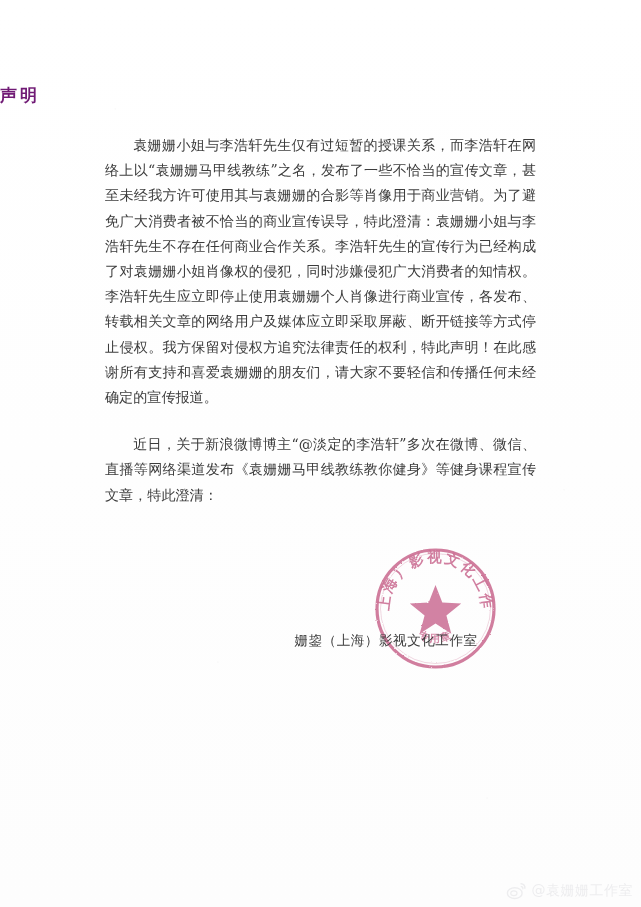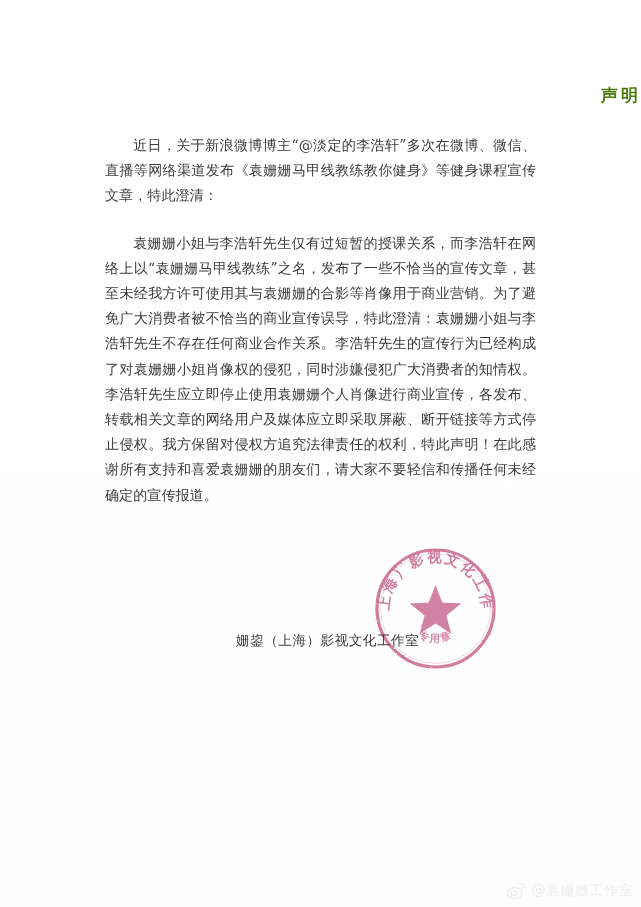--- a/index.html
+++ b/index.html
@@ -36,25 +36,25 @@
     top: 0;
     width: 641px;
     height: 907px;
   }
 
   .doc-title {
     position: absolute;
     top: 84px;
     left: 0;
     width: 641px;
-    text-align: right;
+    text-align: left;
     font-size: 17px;
     font-weight: bold;
     letter-spacing: 3px;
-    color: #4d7c0f;
+    color: #701a75;
   }
 
   .text-column {
     position: absolute;
     left: 105px;
     top: 133px;
     width: 431px;
   }
 
   .para {
@@ -72,21 +72,21 @@
   .para-tip {
     margin-top: 26px;
   }
 
   
   .sign-block {
     position: absolute;
     right: 105px;
     top: 628px;
     width: 300px;
-    text-align: left;
+    text-align: center;
     font-size: 13.6px;
     line-height: 24px;
     color: #3c3c3c;
     z-index: 3;
   }
   .sign-org {
     letter-spacing: 0.5px;
     white-space: nowrap;
   }
   .sign-date {
@@ -134,23 +134,23 @@
 </head>
 <body>
 
 <div class="page-sheet"></div>
 
 <div class="doc-body">
 
   <div class="doc-title">声明</div>
 
   <div class="text-column">
+    <p class="para">袁姗姗小姐与李浩轩先生仅有过短暂的授课关系，而李浩轩在网络上以“袁姗姗马甲线教练”之名，发布了一些不恰当的宣传文章，甚至未经我方许可使用其与袁姗姗的合影等肖像用于商业营销。为了避免广大消费者被不恰当的商业宣传误导，特此澄清：袁姗姗小姐与李浩轩先生不存在任何商业合作关系。李浩轩先生的宣传行为已经构成了对袁姗姗小姐肖像权的侵犯，同时涉嫌侵犯广大消费者的知情权。李浩轩先生应立即停止使用袁姗姗个人肖像进行商业宣传，各发布、转载相关文章的网络用户及媒体应立即采取屏蔽、断开链接等方式停止侵权。我方保留对侵权方追究法律责任的权利，特此声明！在此感谢所有支持和喜爱袁姗姗的朋友们，请大家不要轻信和传播任何未经确定的宣传报道。</p>
+
     <p class="para">近日，关于新浪微博博主“@淡定的李浩轩”多次在微博、微信、直播等网络渠道发布《袁姗姗马甲线教练教你健身》等健身课程宣传文章，特此澄清：</p>
-
-    <p class="para">袁姗姗小姐与李浩轩先生仅有过短暂的授课关系，而李浩轩在网络上以“袁姗姗马甲线教练”之名，发布了一些不恰当的宣传文章，甚至未经我方许可使用其与袁姗姗的合影等肖像用于商业营销。为了避免广大消费者被不恰当的商业宣传误导，特此澄清：袁姗姗小姐与李浩轩先生不存在任何商业合作关系。李浩轩先生的宣传行为已经构成了对袁姗姗小姐肖像权的侵犯，同时涉嫌侵犯广大消费者的知情权。李浩轩先生应立即停止使用袁姗姗个人肖像进行商业宣传，各发布、转载相关文章的网络用户及媒体应立即采取屏蔽、断开链接等方式停止侵权。我方保留对侵权方追究法律责任的权利，特此声明！在此感谢所有支持和喜爱袁姗姗的朋友们，请大家不要轻信和传播任何未经确定的宣传报道。</p>
 
   </div>
 
   <div class="seal">
     <svg viewBox="0 0 125 125" xmlns="http://www.w3.org/2000/svg" aria-hidden="true">
       <defs>
         <path id="sealArcTop" d="M 16,62.5 A 46.5,46.5 0 0 1 109,62.5" fill="none"></path>
         <path id="sealArcBottom" d="M 29,62.5 A 33.5,33.5 0 0 0 96,62.5" fill="none"></path>
         <filter id="inkRough" x="-20%" y="-20%" width="140%" height="140%">
           <feTurbulence type="fractalNoise" baseFrequency="0.85" numOctaves="3" seed="7" result="n"></feTurbulence>

